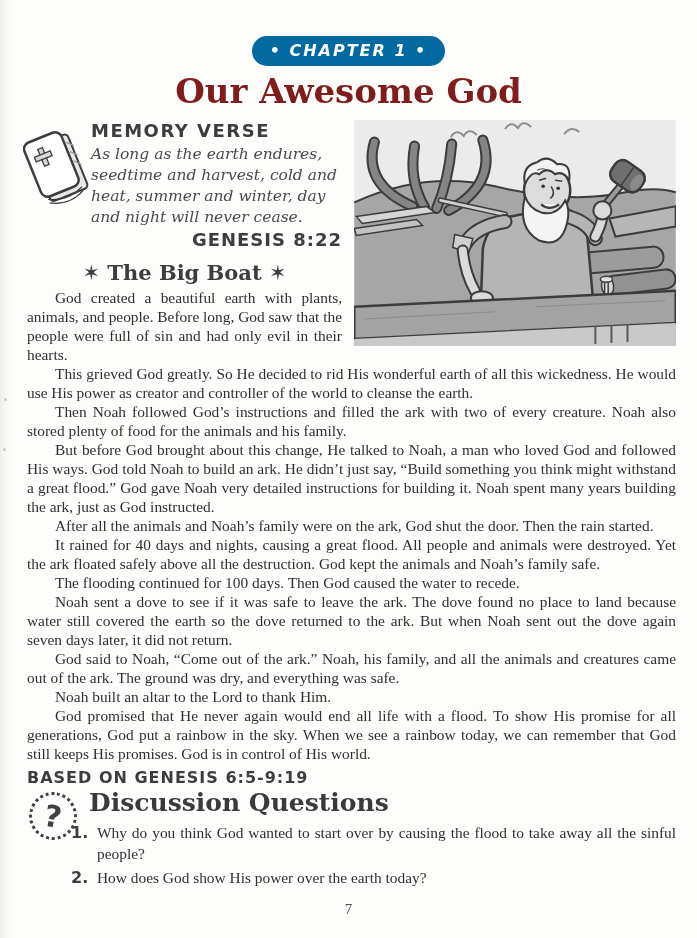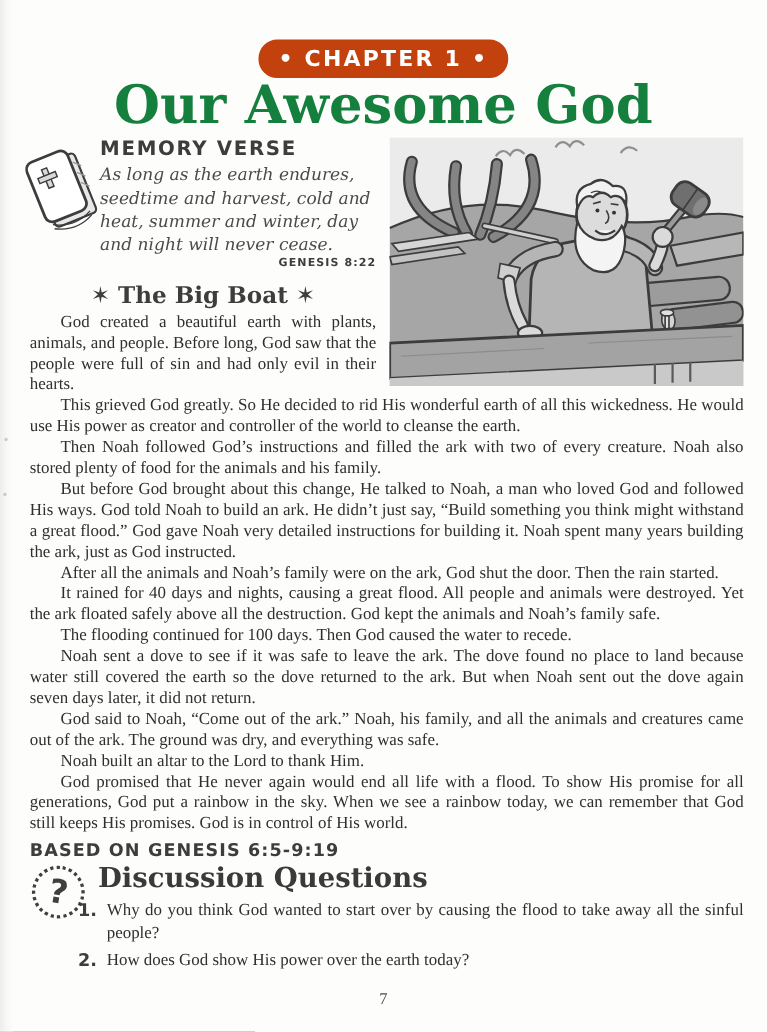--- a/index.html
+++ b/index.html
@@ -15,32 +15,32 @@
   .scan-edge {
     position:absolute; left:0; top:0; width:12px; height:100%;
     background:linear-gradient(to right,#e9e9e7,#f7f7f5 55%,#fdfdfc);
     opacity:.8;
   }
   .speck { position:absolute; width:3px; height:3px; border-radius:50%; background:#c9c9c7; }
 
   
   .chapter-pill {
     width:fit-content; margin:36px auto 4px auto;
-    background:#c2410c; color:#fff;
+    background:#0369a1; color:#fff;
     border-radius:17px; padding:5px 18px 6px 18px;
     font-family:"DejaVu Sans", sans-serif; font-weight:bold;
-    font-size:20px; letter-spacing:2px;
+    font-size:16px; letter-spacing:2px;font-style:italic;
   }
   .title {
     margin:2px 0 8px 0;
     text-align:center;
     font-family:"DejaVu Serif", serif;
     font-weight:bold;
-    font-size:48px; line-height:42px;
-    color:#15803d;
+    font-size:34px; line-height:42px;
+    color:#7f1d1d;
   }
 
   .content { padding:0 21px 0 27px; }
 
   
   .illustration {
     float:right; width:322px; height:226px;
     margin:0 0 8px 12px;
   }
   .illustration svg { display:block; width:100%; height:100%; }
@@ -53,21 +53,21 @@
     font-family:"DejaVu Sans", sans-serif; font-weight:bold;
     font-size:18px; letter-spacing:1.5px; color:#3d3d3d;
   }
   .mv-verse {
     margin:0; font-family:"DejaVu Serif", serif; font-style:italic;
     font-size:15.5px; line-height:21px; color:#4a4a4a;
   }
   .mv-ref {
     margin-top:1px; text-align:right;
     font-family:"DejaVu Sans", sans-serif; font-weight:bold;
-    font-size:10px; letter-spacing:1px; color:#3d3d3d;
+    font-size:18px; letter-spacing:1px; color:#3d3d3d;
   }
 
   
   .story-heading {
     margin:10px 0 3px 0; text-align:center;
     font-family:"DejaVu Serif","DejaVu Sans", serif;
     font-weight:bold; font-size:21px; color:#3d3d3d;
   }
   .story p {
     margin:0; text-align:justify; text-indent:28px;

